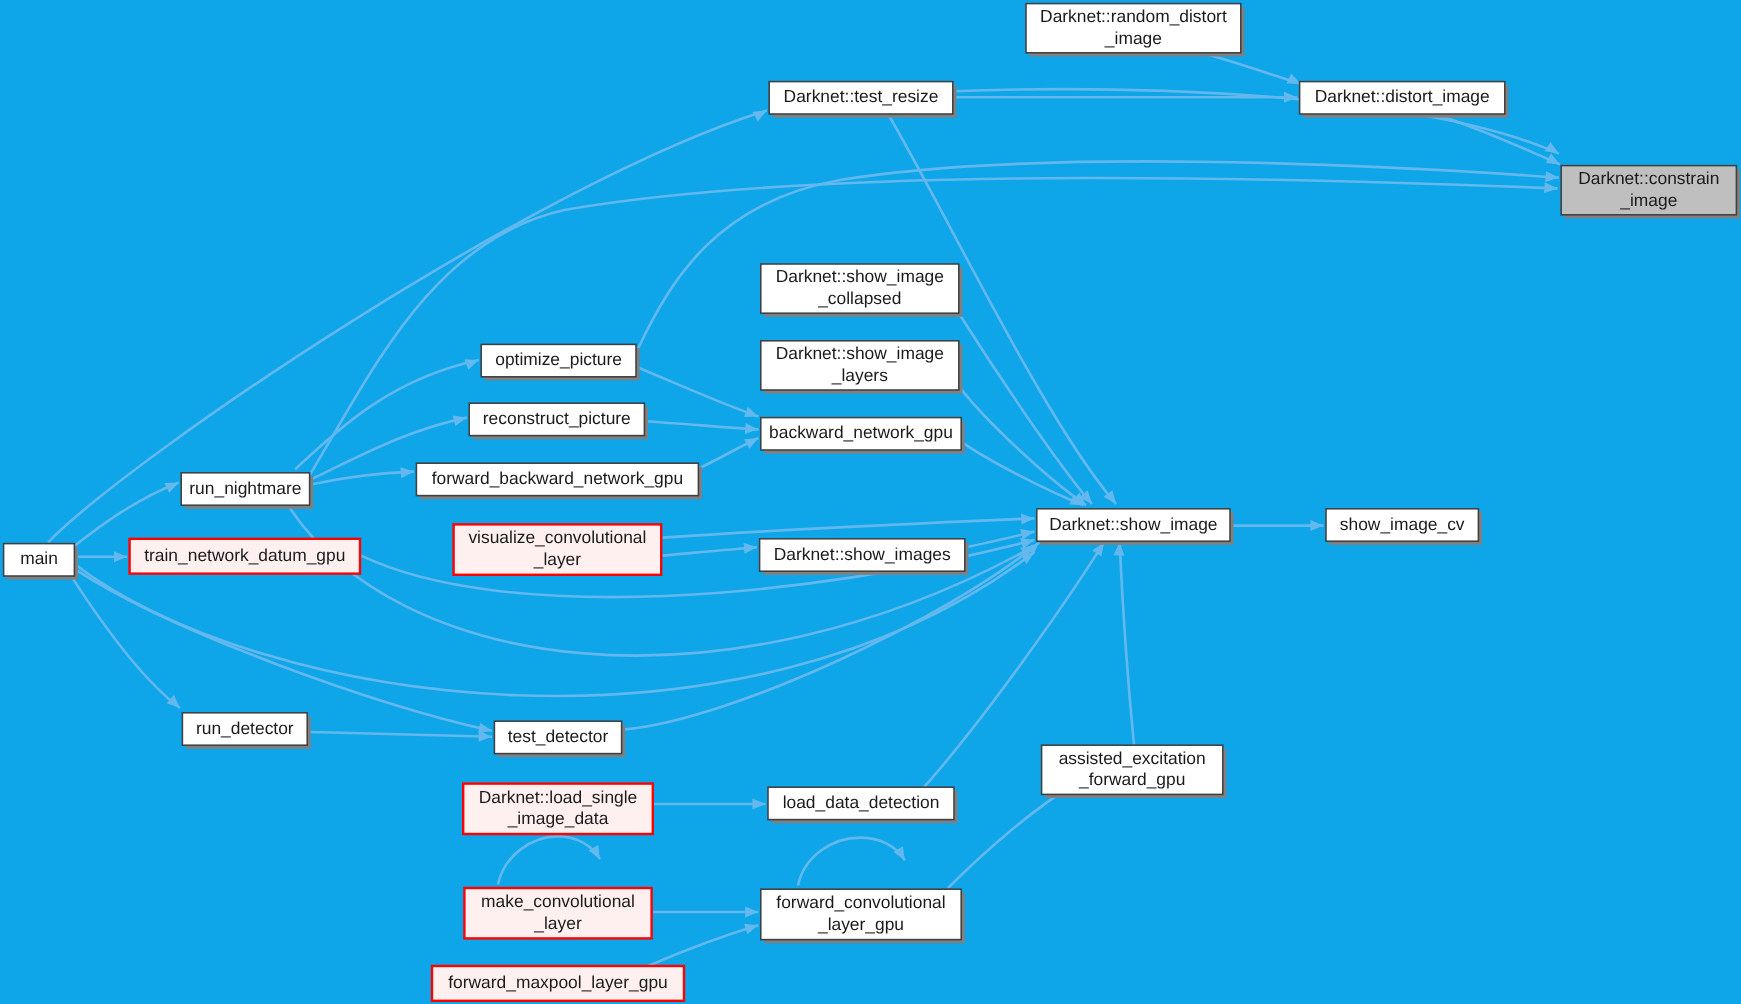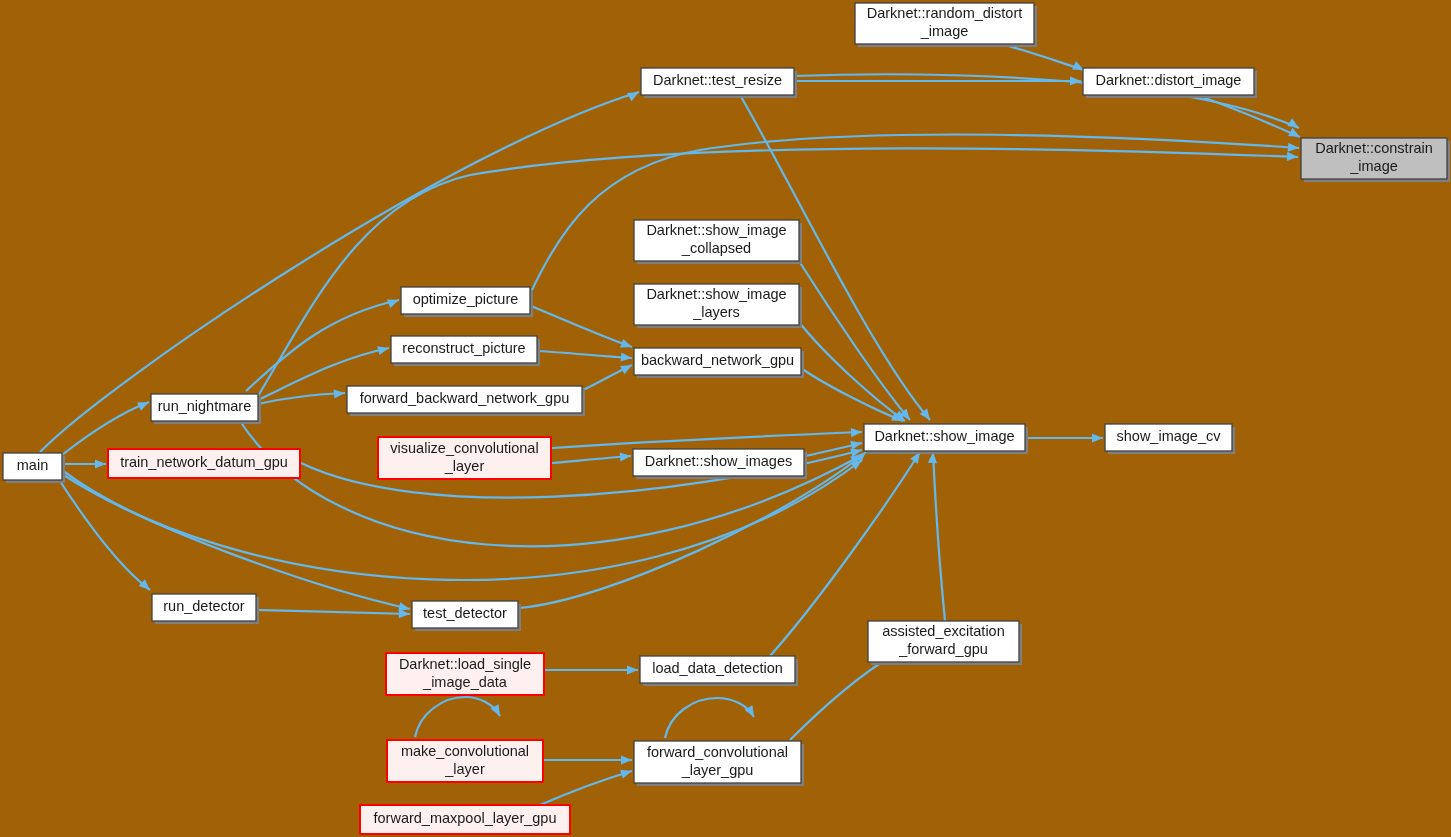--- a/index.html
+++ b/index.html
@@ -11,21 +11,21 @@
   body {
     width: 1451px;
     height: 837px;
     font-family: "Liberation Sans", sans-serif;
     overflow: hidden;
   }
   #graph-root {
     position: relative;
     width: 1451px;
     height: 837px;
-    background: #a16207;
+    background: #0ea5e9;
   }
   svg#callgraph {
     position: absolute;
     top: 0;
     left: 0;
     width: 1451px;
     height: 837px;
     display: block;
   }
   .edge-path {

